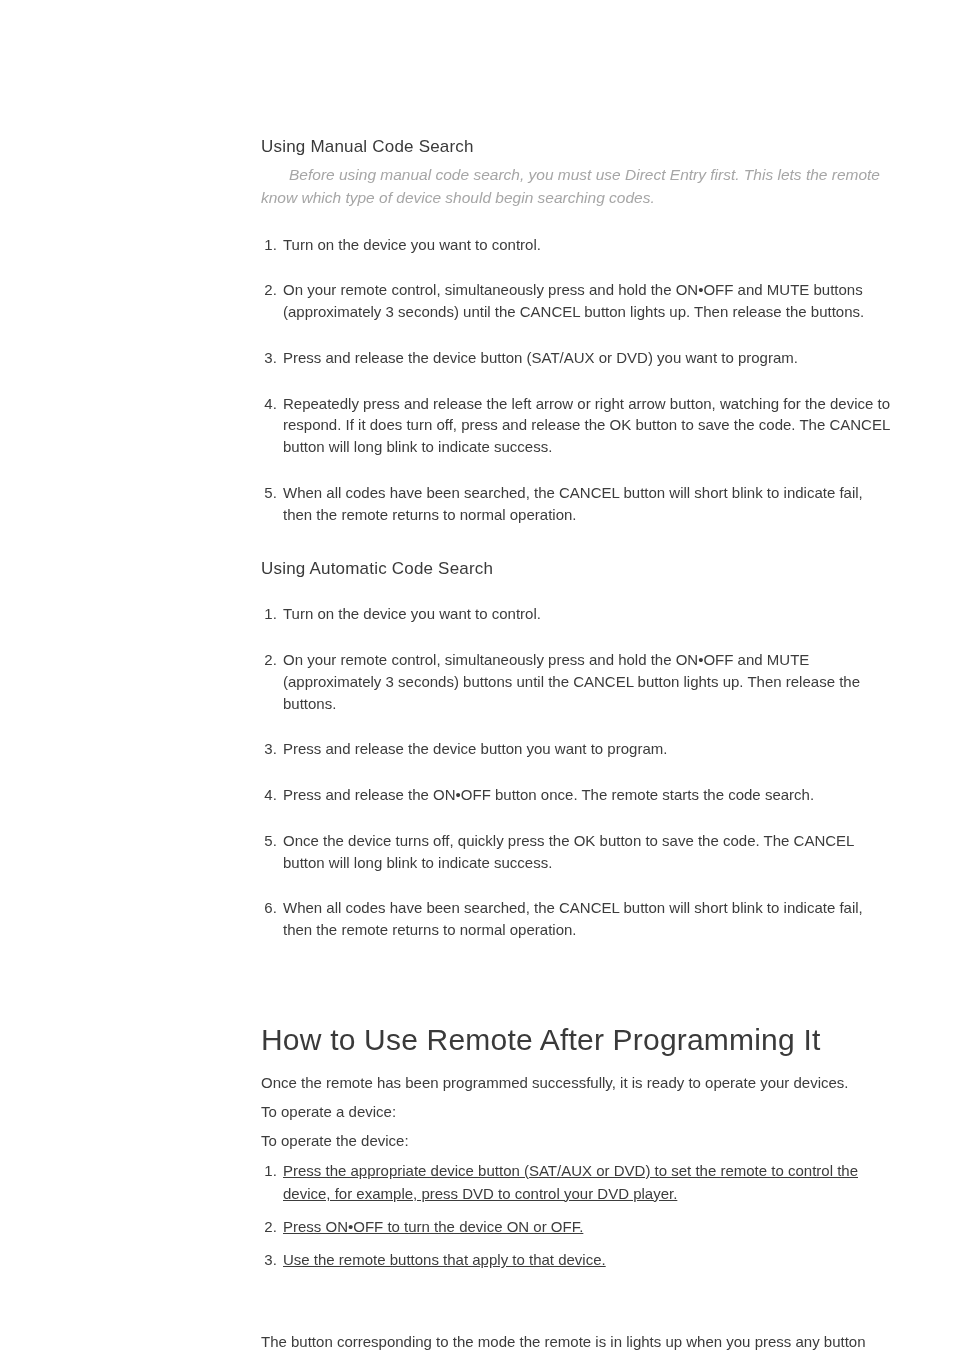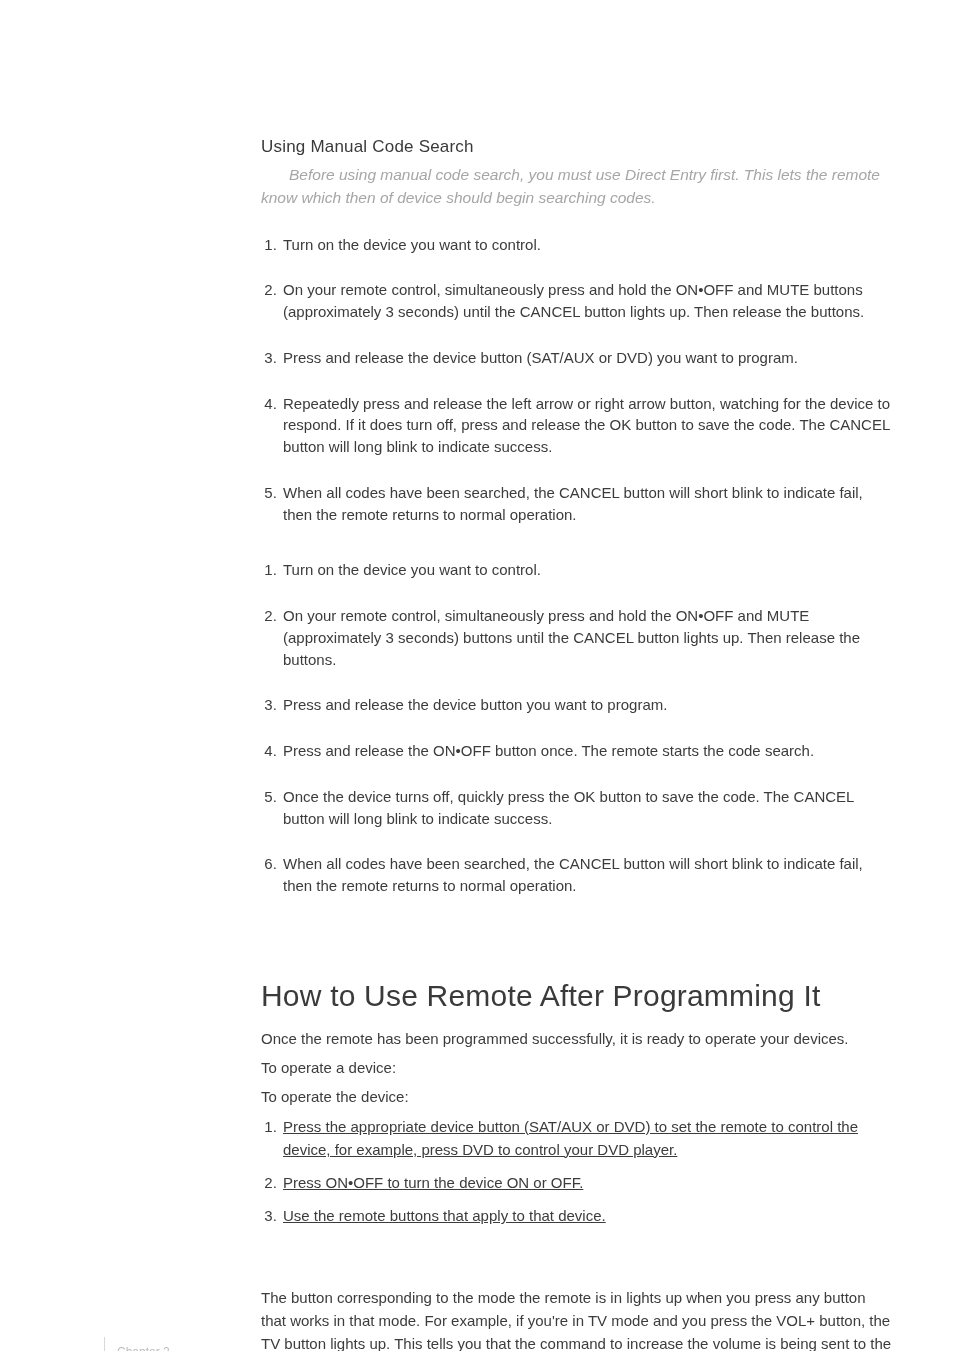--- a/index.html
+++ b/index.html
@@ -99,30 +99,31 @@
     font-weight: 400;
     text-align: center;
   }
 </style>
 </head>
 <body>
 
 <div class="page">
 
   <h3 class="section-heading">Using Manual Code Search</h3>
-  <p class="intro-note"><span class="indent-run"></span><span>Before using manual code search, you must use Direct Entry first. This lets the remote know which then of device should begin searching codes.</span></p>
+  <p class="intro-note"><span class="indent-run"></span><span>Before using manual code search, you must use Direct Entry first. This lets the remote know which type of device should begin searching codes.</span></p>
 
   <ol class="steps">
     <li>Turn on the device you want to control.</li>
     <li>On your remote control, simultaneously press and hold the ON•OFF and MUTE buttons (approximately 3 seconds) until the CANCEL button lights up. Then release the buttons.</li>
     <li>Press and release the device button (SAT/AUX or DVD) you want to program.</li>
     <li>Repeatedly press and release the left arrow or right arrow button, watching for the device to respond. If it does turn off, press and release the OK button to save the code. The CANCEL button will long blink to indicate success.</li>
     <li>When all codes have been searched, the CANCEL button will short blink to indicate fail, then the remote returns to normal operation.</li>
   </ol>
 
+  <h3 class="section-heading" style="margin-top:28px;">Using Automatic Code Search</h3>
   <ol class="steps">
     <li>Turn on the device you want to control.</li>
     <li>On your remote control, simultaneously press and hold the ON•OFF and MUTE (approximately 3 seconds) buttons until the CANCEL button lights up. Then release the buttons.</li>
     <li>Press and release the device button you want to program.</li>
     <li>Press and release the ON•OFF button once.  The remote starts the code search.</li>
     <li>Once the device turns off, quickly press the OK button to save the code.  The CANCEL button will long blink to indicate success.</li>
     <li>When all codes have been searched, the CANCEL button will short blink to indicate fail, then the remote returns to normal operation.</li>
   </ol>
 
   <h1 class="h1">How to Use Remote After Programming It</h1>

